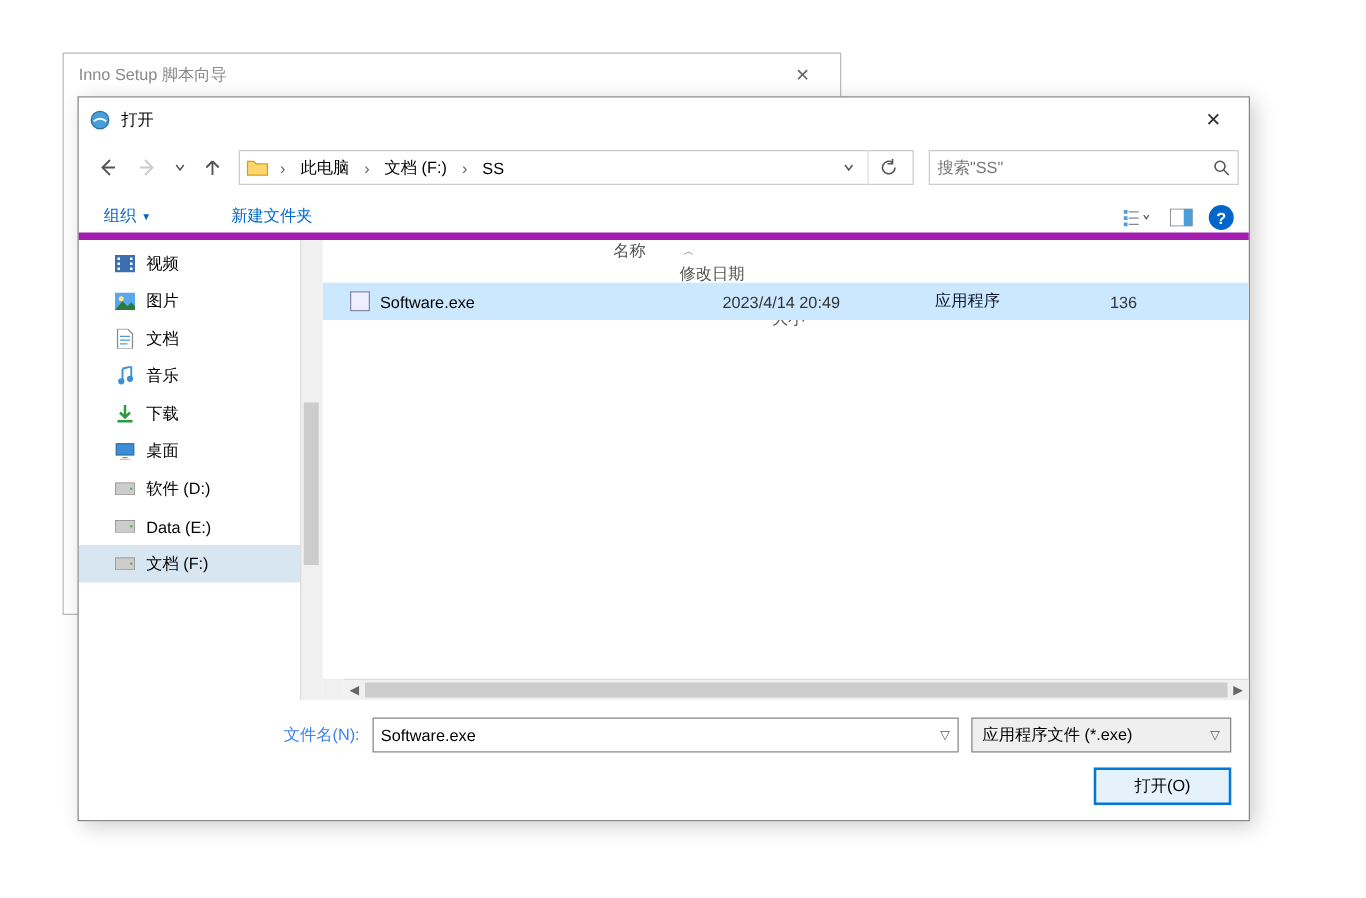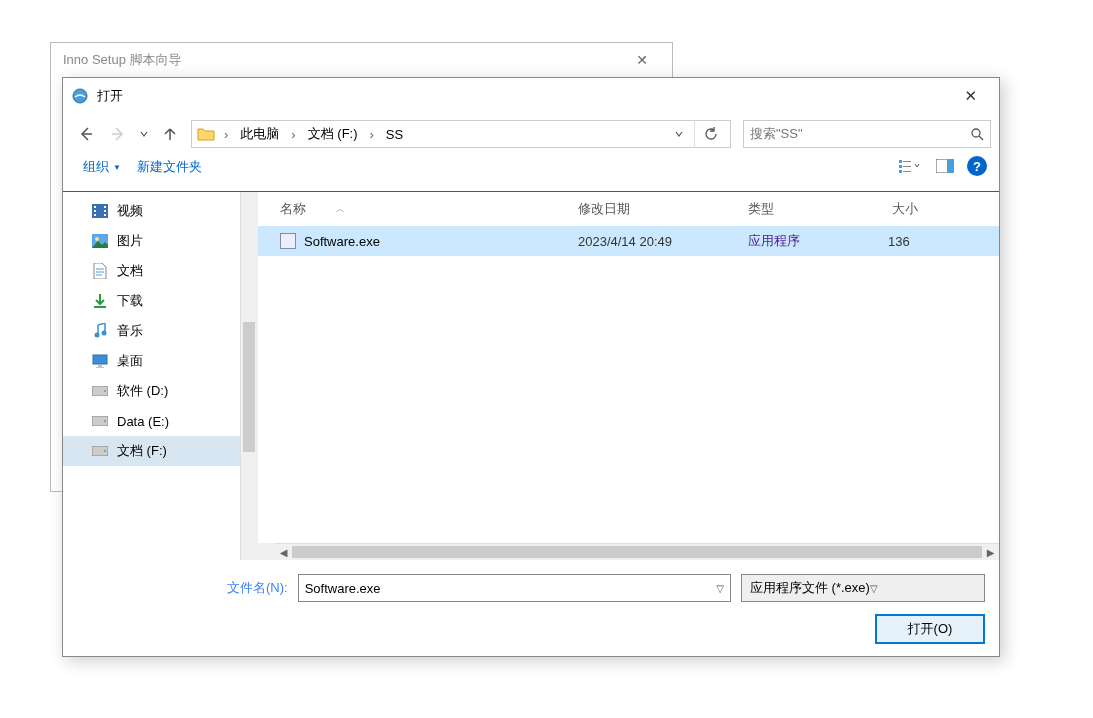--- a/index.html
+++ b/index.html
@@ -26,68 +26,68 @@
 .addr-folder-icon { width: 20px; height: 20px; display: inline-flex; align-items: center; justify-content: center; }
 .addr-sep { color: #666; padding: 0 4px; }
 .addr-seg { padding: 2px 4px; cursor: pointer; }
 .addr-spacer { flex: 1; }
 .addr-dd { color: #555; padding: 0 6px; }
 .refresh-btn { width: 32px; height: 28px; border-left: 1px solid #ddd; display: flex; align-items: center; justify-content: center; color: #555; cursor: pointer; }
 .search-box { width: 248px; height: 28px; border: 1px solid #ccc; display: flex; align-items: center; margin-left: 6px; padding: 0 6px; color: #777; }
 .search-box .sicon { margin-left: auto; color: #555; }
 
 
-.toolbar { height: 38px; display: flex; align-items: flex-start; padding: 0 12px; border-bottom: 1px solid #a21caf; }
+.toolbar { height: 38px; display: flex; align-items: flex-end; padding: 0 12px; border-bottom: 6px solid #a21caf; gap: 48px; }
 .tb-btn { display: flex; align-items: center; color: #0066cc; padding: 4px 8px; cursor: pointer; gap: 4px; }
 .tb-btn .dd { font-size: 8px; }
 .tb-right { margin-left: auto; display: flex; align-items: center; gap: 8px; }
 .tb-icon { width: 28px; height: 24px; display: flex; align-items: center; justify-content: center; color: #555; cursor: pointer; }
 .help-icon { width: 20px; height: 20px; border-radius: 50%; background: #0066cc; color: #fff; display: flex; align-items: center; justify-content: center; font-size: 13px; font-weight: bold; cursor: pointer; }
 
 
 .body-split { flex: 1; display: flex; min-height: 0; }
 .tree-panel { width: 194px; display: flex; }
 .tree-list { flex: 1; overflow-y: auto; padding: 4px 0; }
 .tree-vscroll { width: 17px; background: #f0f0f0; border-left: 1px solid #ddd; position: relative; }
 .tree-thumb { position: absolute; left: 2px; right: 2px; top: 130px; height: 130px; background: #ccc; }
 .tree-item { display: flex; align-items: center; height: 30px; padding-left: 28px; gap: 8px; cursor: pointer; }
 .tree-item.selected { background: #d8e6f2; }
 .tree-item .ticon { width: 18px; height: 18px; display: inline-flex; align-items: center; justify-content: center; }
 .tree-item.network { padding-left: 20px; margin-top: 8px; }
 
 .file-panel { flex: 1; display: flex; flex-direction: column; border-left: 1px solid #eee; min-width: 0; }
-.col-headers { height: 34px; display: flex; align-items: center; color: #555; font-size: 13px; border-bottom: 0; }
+.col-headers { height: 34px; display: flex; align-items: center; color: #555; font-size: 13px; border-bottom: 0; flex-direction: column; }
 .col-name { width: 320px; padding-left: 22px; display: flex; align-items: center; gap: 30px; }
 .col-sort { font-size: 9px; color: #888; }
 .col-date { width: 170px; }
 .col-type { width: 140px; }
 .col-size { flex: 1; text-align: left; padding-left: 4px; }
 
 .file-rows { flex: 1; overflow: auto; }
 .file-row { height: 30px; display: flex; align-items: center; cursor: pointer; }
 .file-row.selected { background: #cce8ff; }
 .fr-name { width: 320px; padding-left: 22px; display: flex; align-items: center; gap: 8px; }
 .fr-icon { width: 16px; height: 16px; border: 1px solid #88a; background: #eef; display: inline-flex; }
 .fr-date { width: 170px; color: #333; }
-.fr-type { width: 140px; color: #4c1d95; }
+.fr-type { width: 140px; color: #0f172a; }
 .fr-size { flex: 1; text-align: left; padding-right: 18px; color: #333; }
 
 .hscroll-row { height: 17px; display: flex; }
 .hscroll-spacer { width: 17px; background: #f0f0f0; }
 .hscroll-track { flex: 1; background: #f0f0f0; position: relative; border-top: 1px solid #ddd; display: flex; align-items: center; }
 .hscroll-left, .hscroll-right { width: 17px; text-align: center; color: #666; font-size: 10px; }
 .hscroll-thumb { position: absolute; left: 17px; right: 17px; top: 2px; bottom: 2px; background: #ccc; }
 
 
 .bottom-area { padding: 14px 14px 12px 14px; }
 .fn-row { display: flex; align-items: center; gap: 10px; margin-bottom: 12px; padding-left: 150px; }
 .fn-label { color: #3b82f6; }
 .fn-input { flex: 1; height: 28px; border: 1px solid #888; padding: 0 6px; display: flex; align-items: center; justify-content: space-between; }
 .fn-input .dd { color: #555; font-size: 10px; }
-.ft-select { width: 244px; height: 28px; border: 1px solid #888; background: #efefef; display: flex; align-items: center; padding: 0 8px; justify-content: flex-start; cursor: pointer; }
+.ft-select { width: 208px; height: 28px; border: 1px solid #888; background: #efefef; display: flex; align-items: center; padding: 0 8px; justify-content: space-between; cursor: pointer; }
 .ft-select .dd { font-size: 10px; color: #555; }
 
 .btn-row { display: flex; justify-content: flex-end; gap: 20px; padding-right: 0; }
 .btn { width: 110px; height: 30px; border: 1px solid #888; background: #efefef; display: flex; align-items: center; justify-content: center; cursor: pointer; }
 .btn.primary { border: 2px solid #0078d7; background: #e5f1fb; }
 
 svg { display: block; }
 </style>
 </head>
 <body>
@@ -236,36 +236,36 @@
               <svg width="14" height="16" viewBox="0 0 14 16">
                 <path d="M1 0 h8 l4 4 v12 h-12 z" fill="#fff" stroke="#888"></path>
                 <path d="M3 6 h8 M3 9 h8 M3 12 h6" stroke="#4a9edb"></path>
               </svg>
             </span>
           <span>文档</span>
         </div>
         <div class="tree-item">
           <span class="ticon">
               <svg width="14" height="16" viewBox="0 0 14 16">
-                <path d="M7 1 V10 M3 7 L7 11 L11 7" fill="none" stroke="#2d9a3f" stroke-width="2"></path>
-                <path d="M1 14 h12" stroke="#2d9a3f" stroke-width="2"></path>
-              </svg>
-            </span>
-          <span>下载</span>
-        </div>
-        <div class="tree-item">
-          <span class="ticon">
-              <svg width="14" height="16" viewBox="0 0 14 16">
                 <path d="M5 2 L12 0 V10" fill="none" stroke="#3a8fd8" stroke-width="1.5"></path>
                 <circle cx="4" cy="12" r="2.5" fill="#3a8fd8"></circle>
                 <circle cx="11" cy="10" r="2.5" fill="#3a8fd8"></circle>
                 <path d="M5 2 V12" stroke="#3a8fd8" stroke-width="1.5"></path>
               </svg>
             </span>
           <span>音乐</span>
+        </div>
+        <div class="tree-item">
+          <span class="ticon">
+              <svg width="14" height="16" viewBox="0 0 14 16">
+                <path d="M7 1 V10 M3 7 L7 11 L11 7" fill="none" stroke="#2d9a3f" stroke-width="2"></path>
+                <path d="M1 14 h12" stroke="#2d9a3f" stroke-width="2"></path>
+              </svg>
+            </span>
+          <span>下载</span>
         </div>
         <div class="tree-item">
           <span class="ticon">
               <svg width="16" height="14" viewBox="0 0 16 14">
                 <rect x="1" y="1" width="14" height="9" fill="#3a8fd8" stroke="#2a6fa8"></rect>
                 <path d="M6 12 h4 M4 14 h8" stroke="#888"></path>
               </svg>
             </span>
           <span>桌面</span>
         </div>

